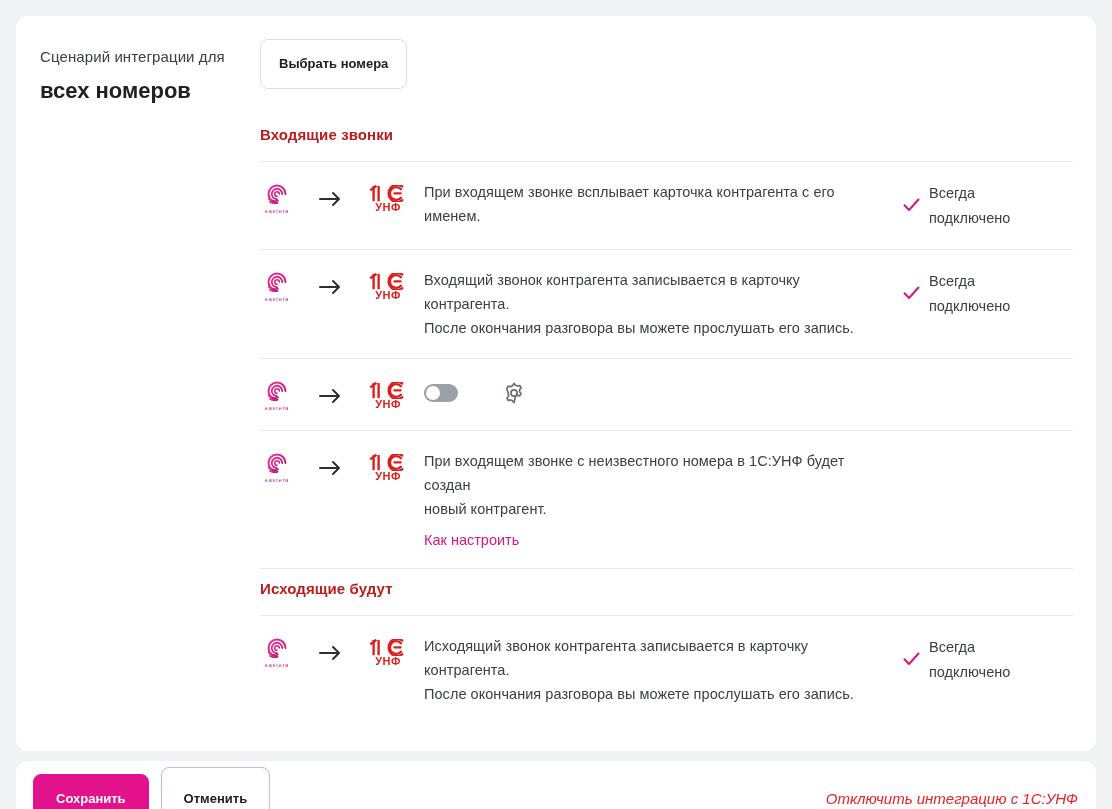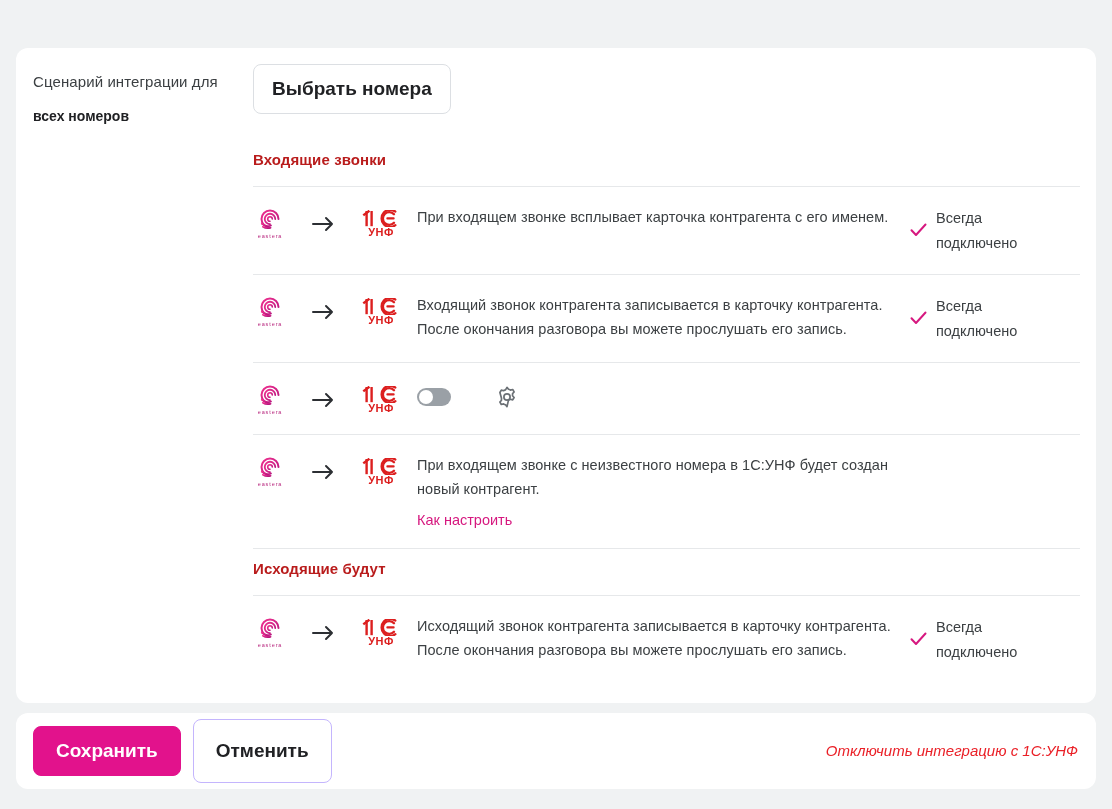--- a/index.html
+++ b/index.html
@@ -24,55 +24,54 @@
 
   .card {
     background: #ffffff;
     border-radius: 12px;
     box-sizing: border-box;
   }
 
   
   .main-card {
     display: flex;
-    padding: 0;
+    padding: 7px;
     min-height: 616px;
-    margin-top: 32px;
   }
 
   .scenario-col {
     width: 237px;
     flex: 0 0 237px;
     box-sizing: border-box;
     padding: 24px 20px 0 17px;
   }
   .scenario-label {
     font-size: 15px;
     line-height: 20px;
     color: #3c4043;
     font-weight: 400;
     letter-spacing: 0.1px;
   }
   .scenario-value {
     margin-top: 12px;
-    font-size: 14px;
+    font-size: 22px;
     line-height: 24px;
     color: #202124;
     font-weight: 700;
   }
 
   .content-col {
     flex: 1 1 auto;
     box-sizing: border-box;
     padding: 16px 16px 20px 0;
   }
 
   .btn {
     font-family: "Liberation Sans", sans-serif;
-    font-size: 19px;
+    font-size: 13px;
     line-height: 18px;
     border-radius: 8px;
     cursor: pointer;
     box-sizing: border-box;
   }
   .btn-outline {
     background: #ffffff;
     border: 1px solid #dcdfe3;
     color: #202124;
     font-weight: 700;

